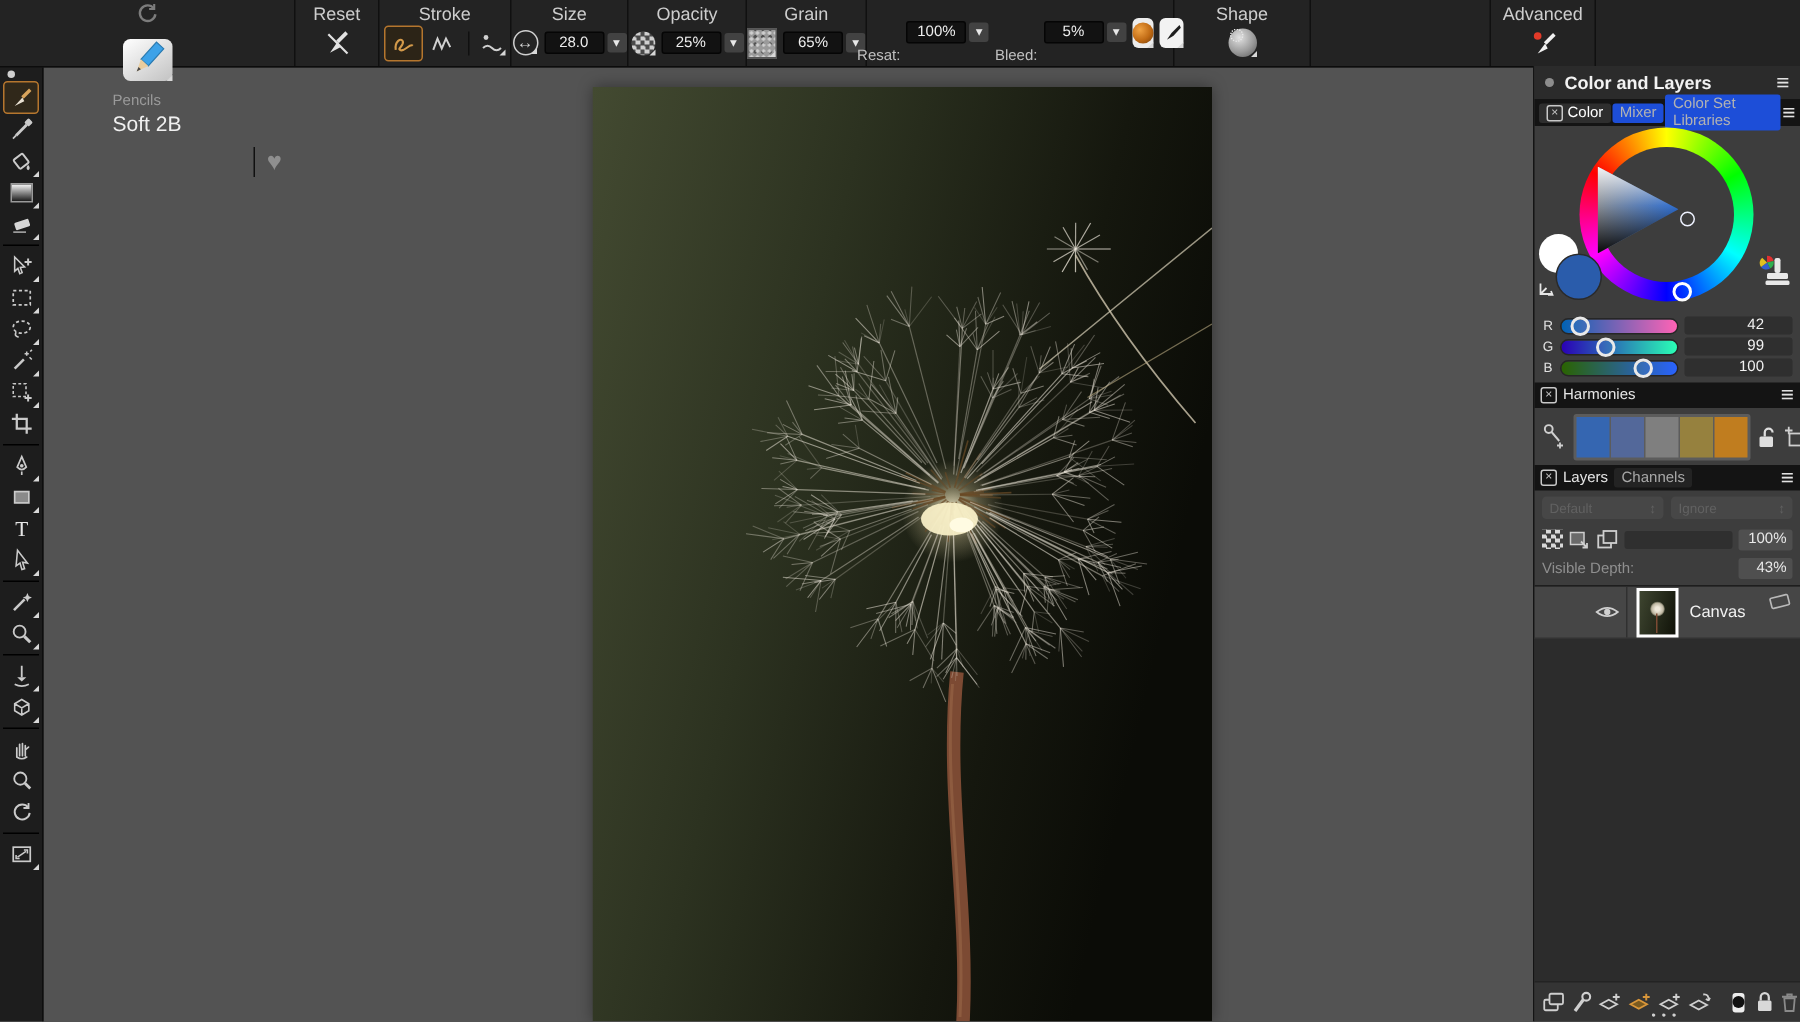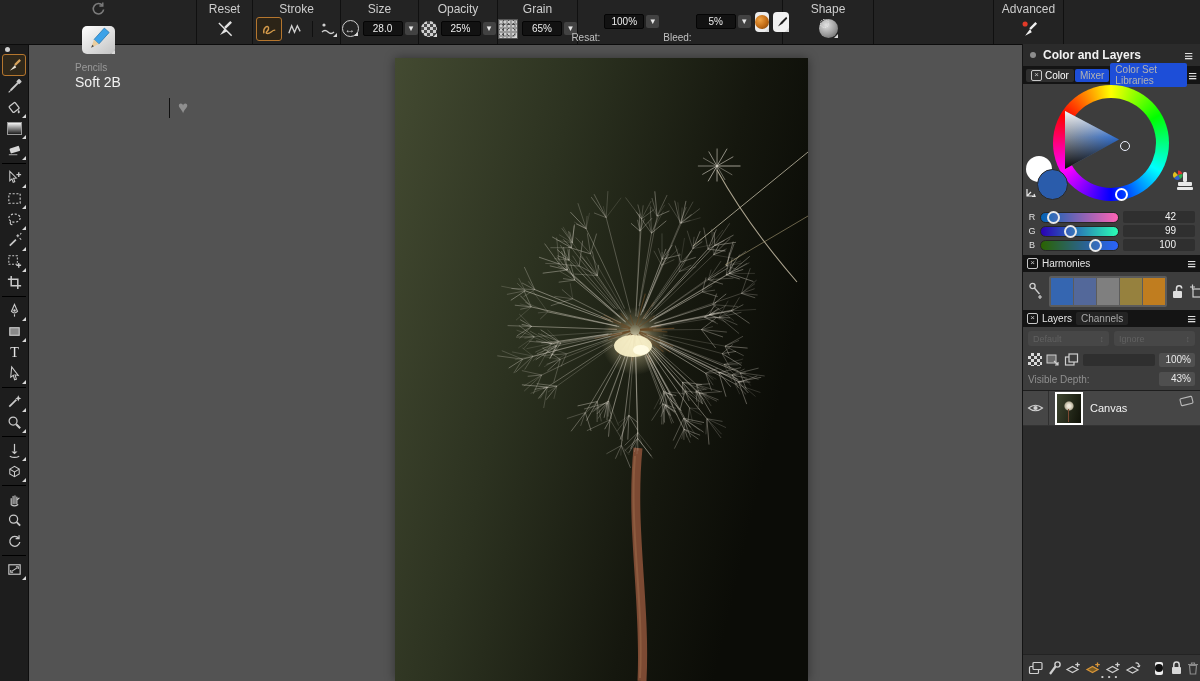--- a/index.html
+++ b/index.html
@@ -104,21 +104,21 @@
   .dis-sel .stp{margin-left:auto;font-size:9px;color:#616161;}
   .blend-row{display:flex;align-items:center;gap:4px;height:17px;margin-bottom:3px;}
   .checker-sq{width:14px;height:13px;background:repeating-conic-gradient(#d8d8d8 0 25%,#3c3c3c 0 50%) 0 0/6px 6px;}
   .empty-slider{flex:1;height:12px;background:#2f2f2f;border-radius:2px;}
   .pct{width:36px;background:#4f4f4f;color:#e9e9e9;font-size:10px;text-align:right;
        padding:0 4px;border-radius:2px;height:14px;line-height:14px;box-sizing:border-box;}
   .depth-row{display:flex;align-items:center;gap:4px;height:16px;}
   .depth-lab{flex:1;font-size:10px;color:#8f8f8f;}
   .layer-list{flex:1;background:#2c2c2c;border-top:1px solid #1e1e1e;overflow:hidden;}
   .layer-row{height:34px;background:#464646;display:flex;align-items:center;position:relative;
-             border-bottom:1px solid #333;}
+             border-bottom:1px solid #333;justify-content:center;}
   .vsep{width:1px;height:34px;background:#303030;}
   .l-thumb{width:24px;height:29px;border:2px solid #fff;margin:0 7px 0 6px;position:relative;
            background:linear-gradient(105deg,#3e4530 0%,#272c1c 50%,#101208 100%);}
   .l-thumb i{position:absolute;left:7px;top:7px;width:10px;height:10px;border-radius:50%;
              background:radial-gradient(circle,#efe9da 20%,#bdb6a0 55%,rgba(0,0,0,0) 75%);}
   .l-thumb u{position:absolute;left:11px;top:15px;width:1px;height:13px;background:#7c4a33;}
   .l-name{font-size:11px;color:#f2f2f2;}
   .canvas-flag{position:absolute;right:5px;top:4px;}
   .layer-bottom{height:26px;background:#343434;border-top:1px solid #232323;display:flex;
                 align-items:center;padding:0 5px;gap:3px;position:relative;flex:0 0 auto;}

